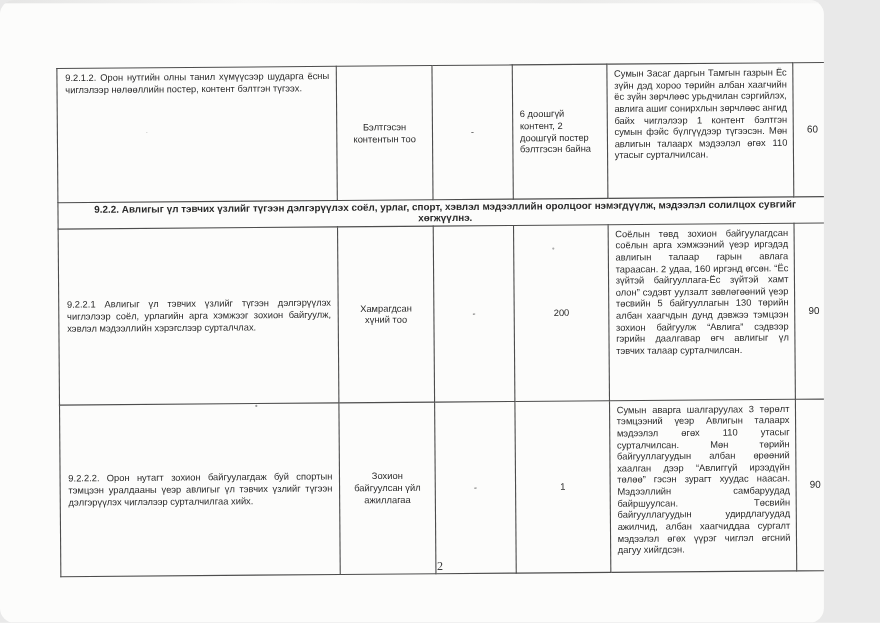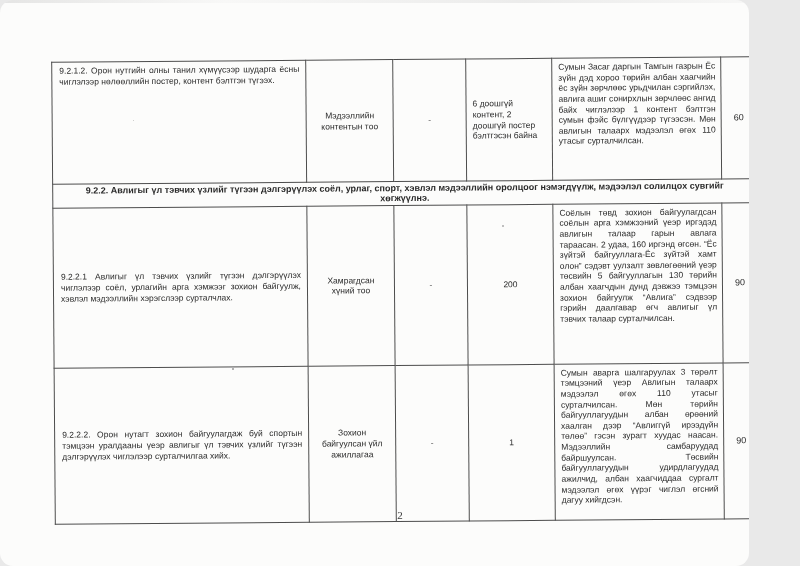--- a/index.html
+++ b/index.html
@@ -123,21 +123,21 @@
         <col style="width:254px">
         <col style="width:87px">
         <col style="width:73px">
         <col style="width:86px">
         <col style="width:169px">
         <col style="width:35px">
       </colgroup>
       <tbody>
         <tr class="row-1">
           <td class="c-activity v-top">9.2.1.2. Орон нутгийн олны танил хүмүүсээр шударга ёсны чиглэлээр нөлөөллийн постер,  контент бэлтгэн түгээх.</td>
-          <td class="c-indicator">Мэдээллийн контентын тоо</td>
+          <td class="c-indicator">Бэлтгэсэн контентын тоо</td>
           <td class="c-baseline">-</td>
           <td class="c-result-text">6 доошгүй контент, 2 доошгүй постер бэлтгэсэн байна</td>
           <td class="c-perf">Сумын Засаг даргын Тамгын газрын  Ёс зүйн дэд хороо төрийн албан хаагчийн ёс зүйн зөрчлөөс урьдчилан сэргийлэх, авлига ашиг сонирхлын зөрчлөөс ангид байх чиглэлээр 1 контент бэлтгэн сумын фэйс бүлгүүдээр түгээсэн. Мөн авлигын талаарх мэдээлэл өгөх 110 утасыг сурталчилсан.</td>
           <td class="c-score">60</td>
         </tr>
         <tr class="row-hd section-row">
           <td colspan="6">9.2.2. Авлигыг үл тэвчих үзлийг түгээн дэлгэрүүлэх соёл, урлаг, спорт, хэвлэл мэдээллийн оролцоог нэмэгдүүлж, мэдээлэл солилцох сувгийг хөгжүүлнэ.</td>
         </tr>
         <tr class="row-2">
           <td class="c-activity v-mid">9.2.2.1 Авлигыг үл тэвчих үзлийг түгээн дэлгэрүүлэх чиглэлээр соёл, урлагийн арга хэмжээг зохион байгуулж, хэвлэл мэдээллийн хэрэгслээр сурталчлах.</td>

